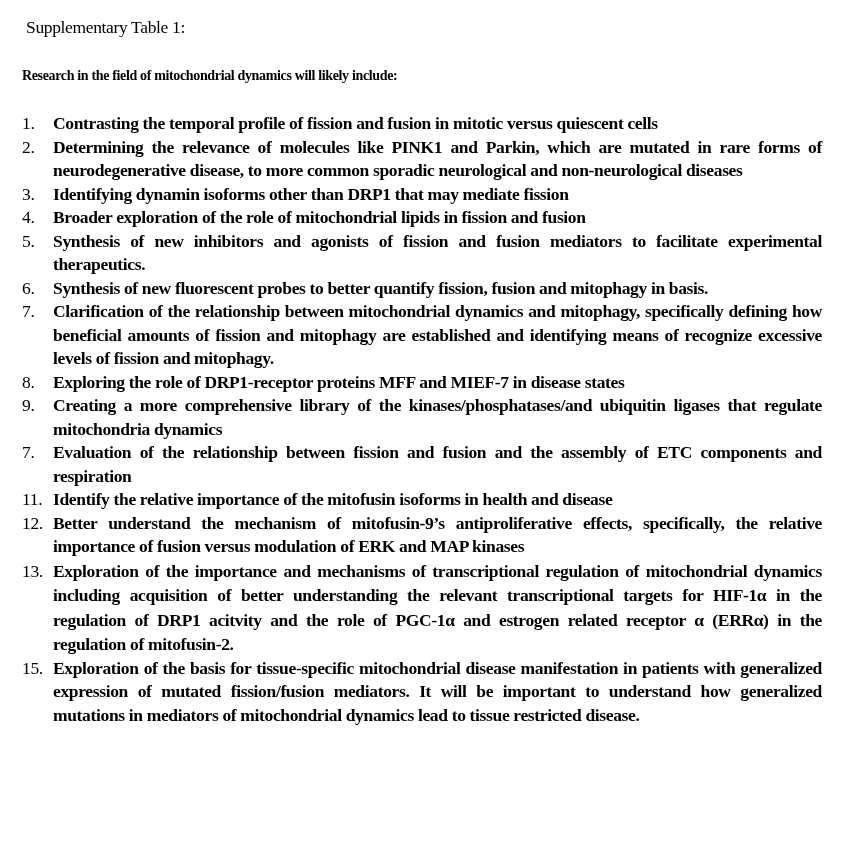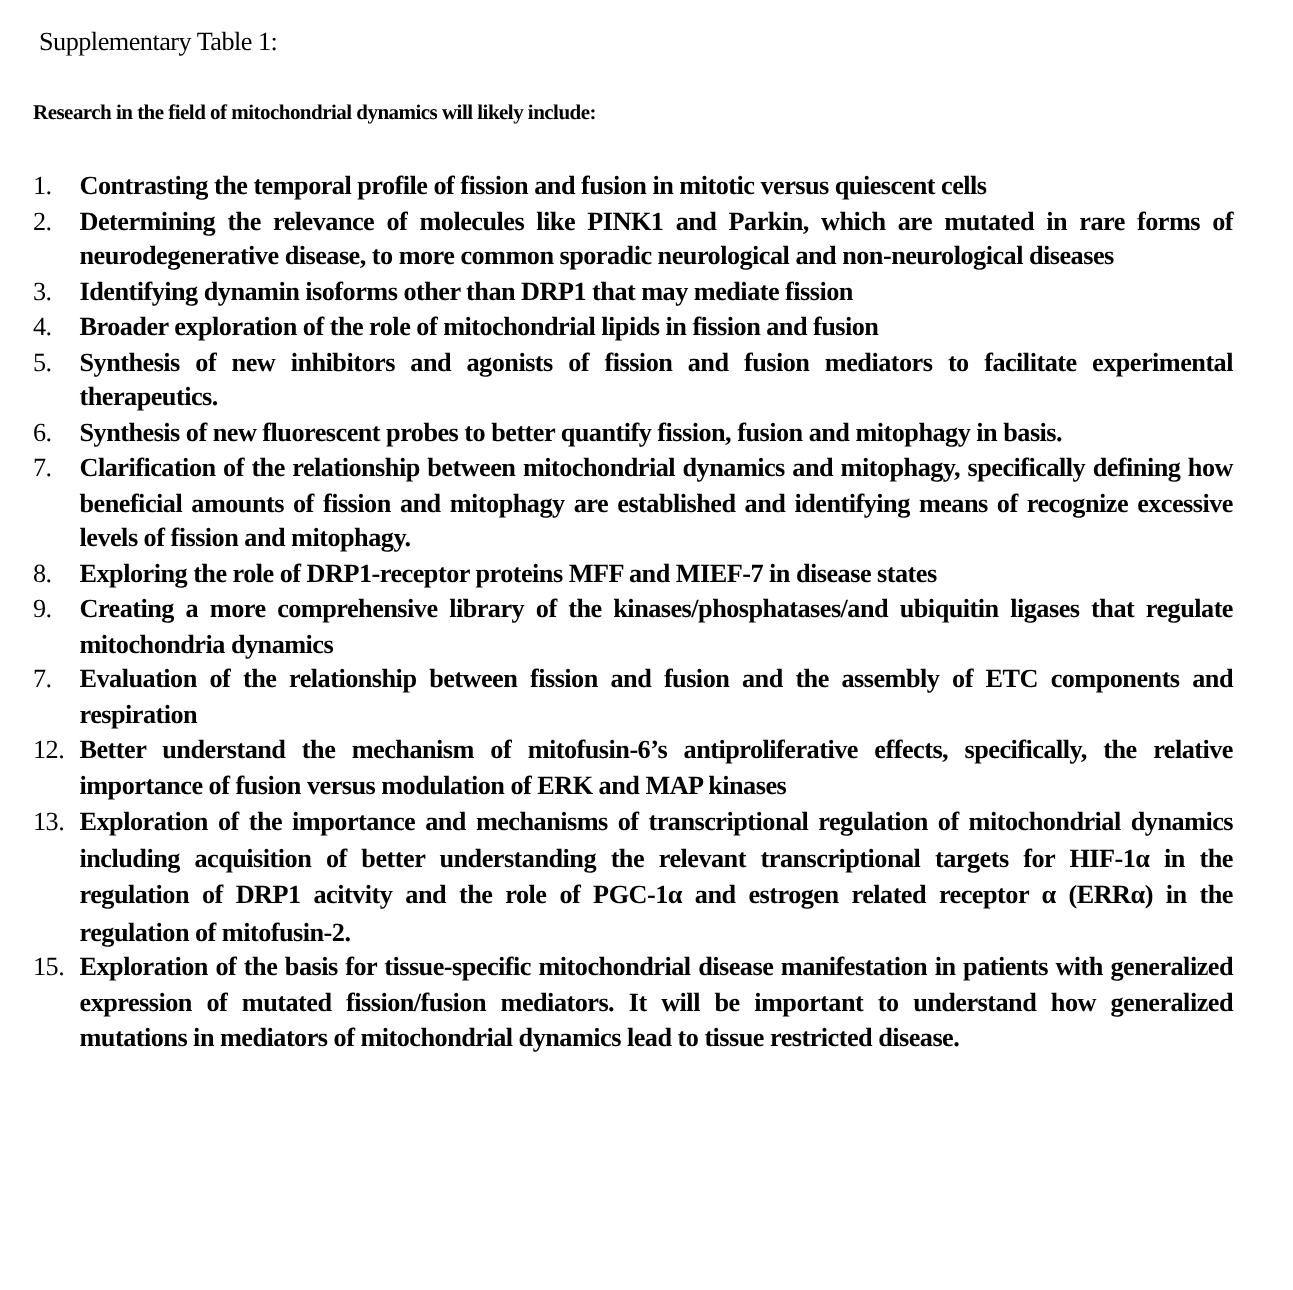--- a/index.html
+++ b/index.html
@@ -111,22 +111,26 @@
     </li>
     <li class="item">
       <span class="num">9.</span>
       <span class="text">Creating a more comprehensive library of the kinases/phosphatases/and ubiquitin ligases that regulate mitochondria dynamics</span>
     </li>
     <li class="item">
       <span class="num">7.</span>
       <span class="text">Evaluation of the relationship between fission and fusion and the assembly of ETC components and respiration</span>
     </li>
     <li class="item">
+      <span class="num">11.</span>
+      <span class="text">Identify the relative importance of the mitofusin isoforms in health and disease</span>
+    </li>
+    <li class="item">
       <span class="num">12.</span>
-      <span class="text">Better understand the mechanism of mitofusin-6’s antiproliferative effects, specifically, the relative importance of fusion versus modulation of ERK and MAP kinases</span>
+      <span class="text">Better understand the mechanism of mitofusin-9’s antiproliferative effects, specifically, the relative importance of fusion versus modulation of ERK and MAP kinases</span>
     </li>
     <li class="item tall">
       <span class="num">13.</span>
       <span class="text">Exploration of the importance and mechanisms of transcriptional regulation of mitochondrial dynamics including acquisition of better understanding the relevant transcriptional targets for HIF-1α in the regulation of DRP1 acitvity and the role of PGC-1α and estrogen related receptor α (ERRα) in the regulation of mitofusin-2.</span>
     </li>
     <li class="item">
       <span class="num">15.</span>
       <span class="text">Exploration of the basis for tissue-specific mitochondrial disease manifestation in patients with generalized expression of mutated fission/fusion mediators. It will be important to understand how generalized mutations in mediators of mitochondrial dynamics lead to tissue restricted disease.</span>
     </li>
   </ol>

